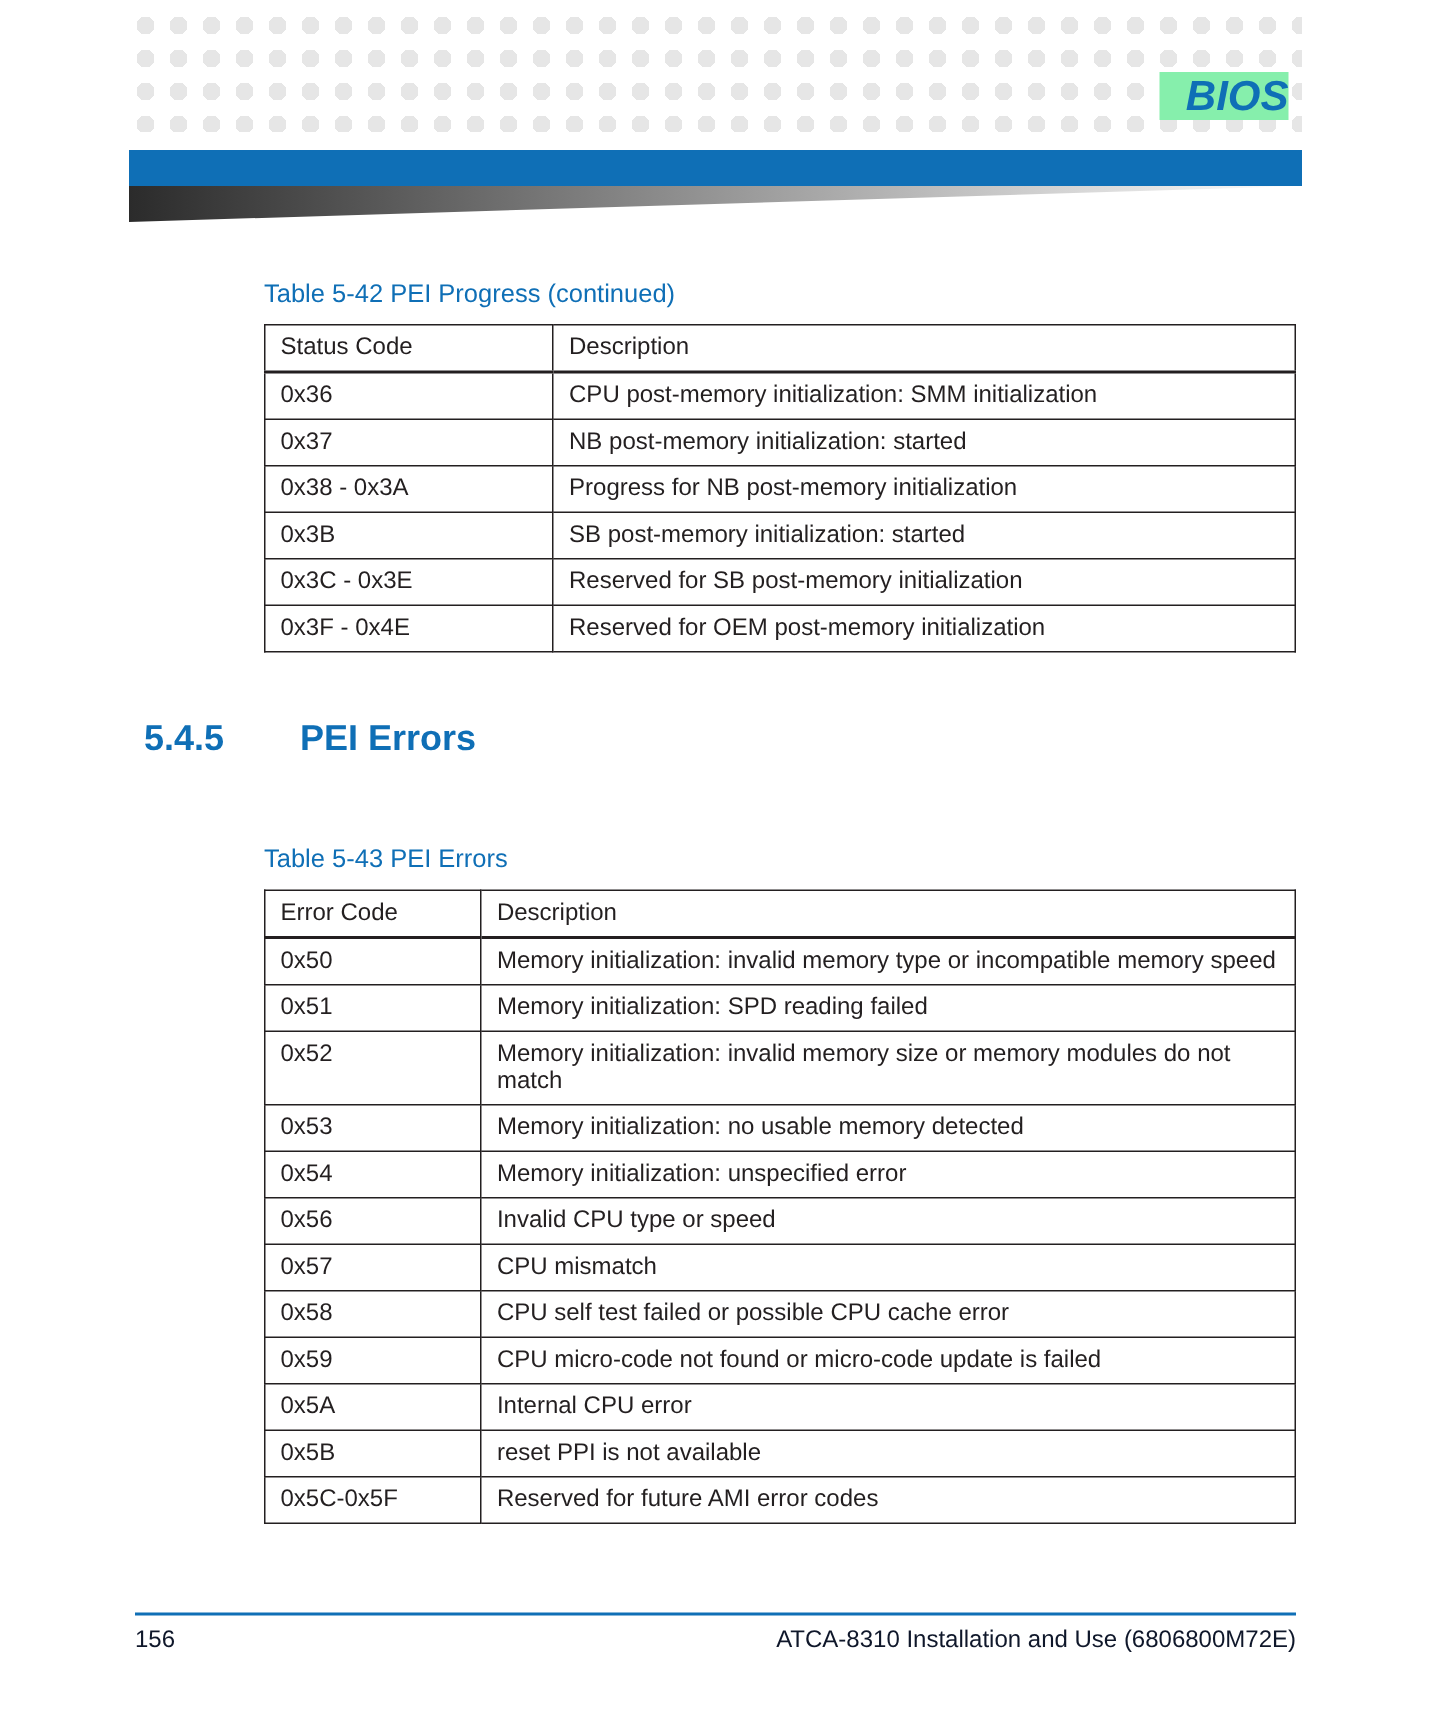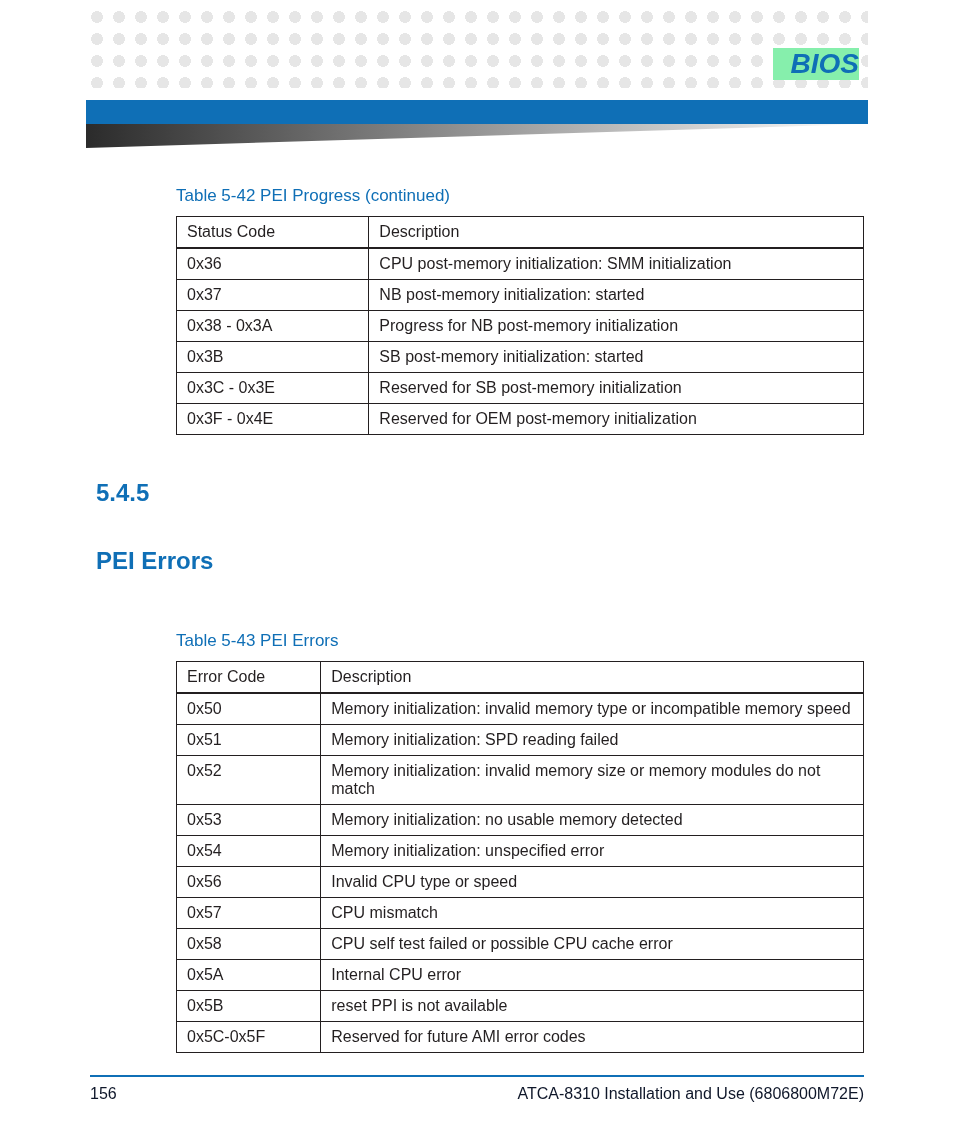--- a/index.html
+++ b/index.html
@@ -78,21 +78,20 @@
   thead th { border-bottom-width: 2px; }
   .section-heading {
     display: flex;
     gap: 40px;
     color: #0f6fb6;
     font-weight: 700;
     font-size: 24px;
     margin-top: 44px;
     margin-bottom: 56px;
     margin-left: -80px;
-    flex-direction: column;
   }
   .section-heading .num { min-width: 64px; }
   .t1 col.c1 { width: 28%; }
   .t2 col.c1 { width: 21%; }
   .footer {
     position: absolute;
     left: 90px;
     right: 90px;
     bottom: 42px;
   }
@@ -202,20 +201,24 @@
         </tr>
         <tr>
           <td>0x57</td>
           <td>CPU mismatch</td>
         </tr>
         <tr>
           <td>0x58</td>
           <td>CPU self test failed or possible CPU cache error</td>
         </tr>
         <tr>
+          <td>0x59</td>
+          <td>CPU micro-code not found or micro-code update is failed</td>
+        </tr>
+        <tr>
           <td>0x5A</td>
           <td>Internal CPU error</td>
         </tr>
         <tr>
           <td>0x5B</td>
           <td>reset PPI is not available</td>
         </tr>
         <tr>
           <td>0x5C-0x5F</td>
           <td>Reserved for future AMI error codes</td>

